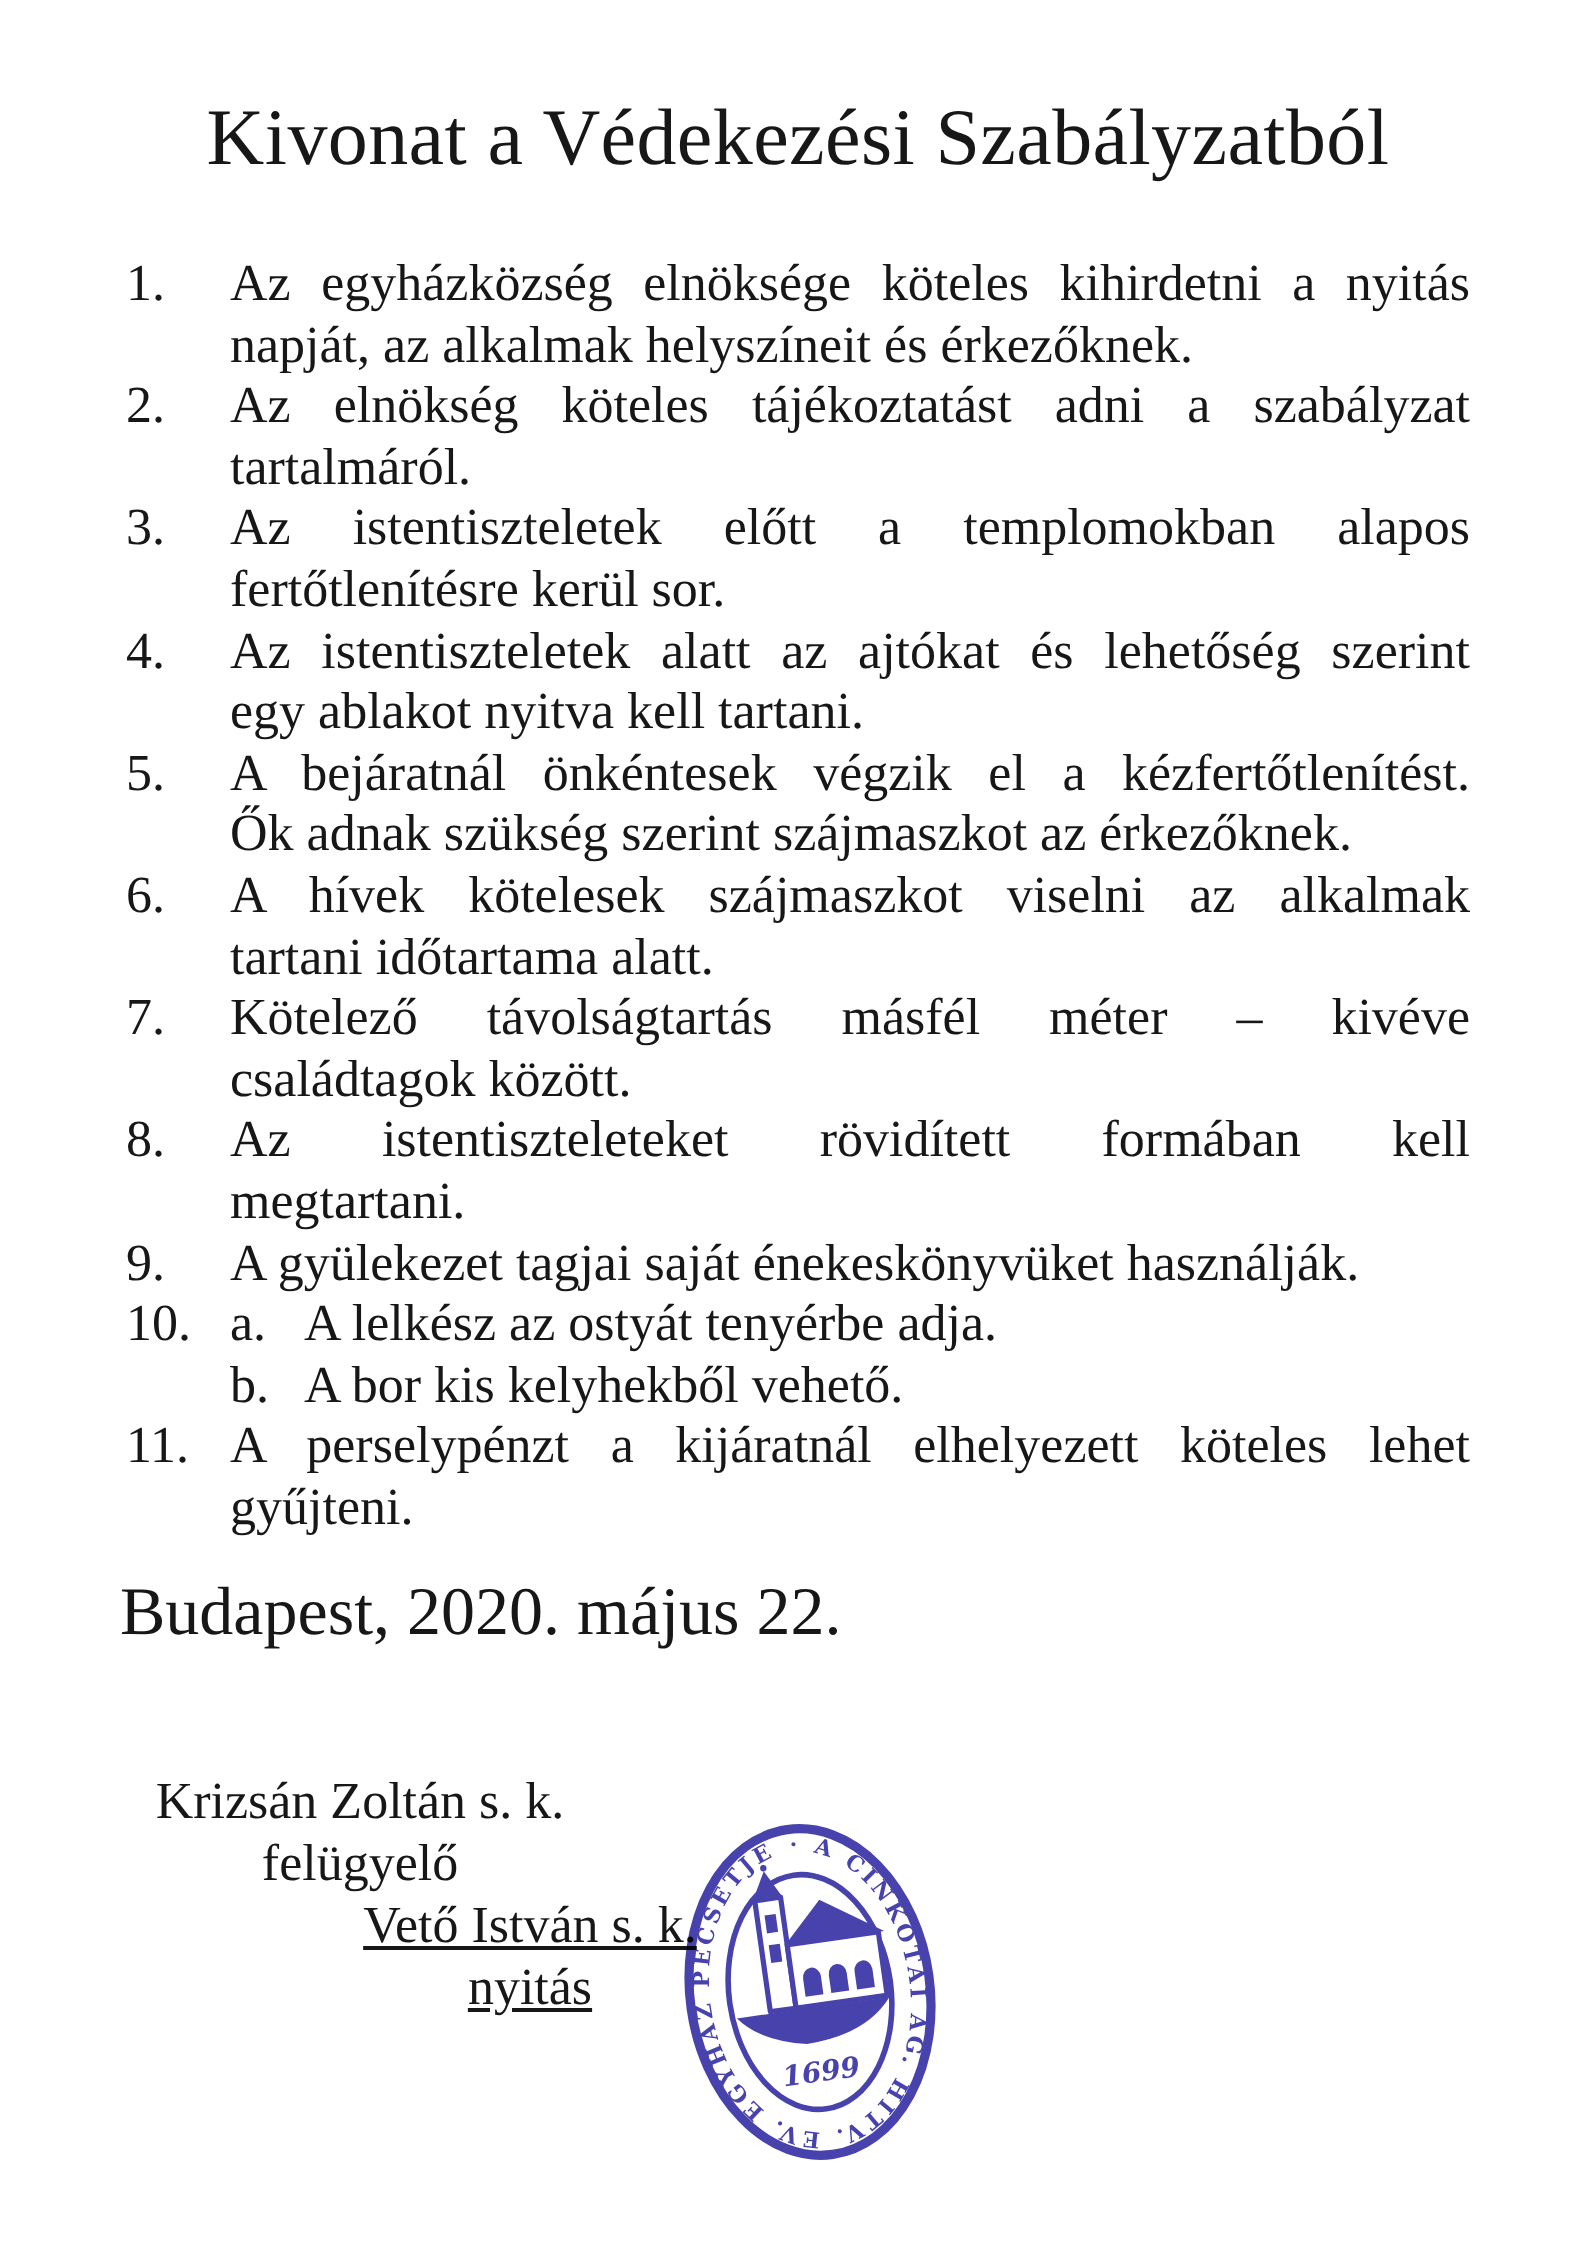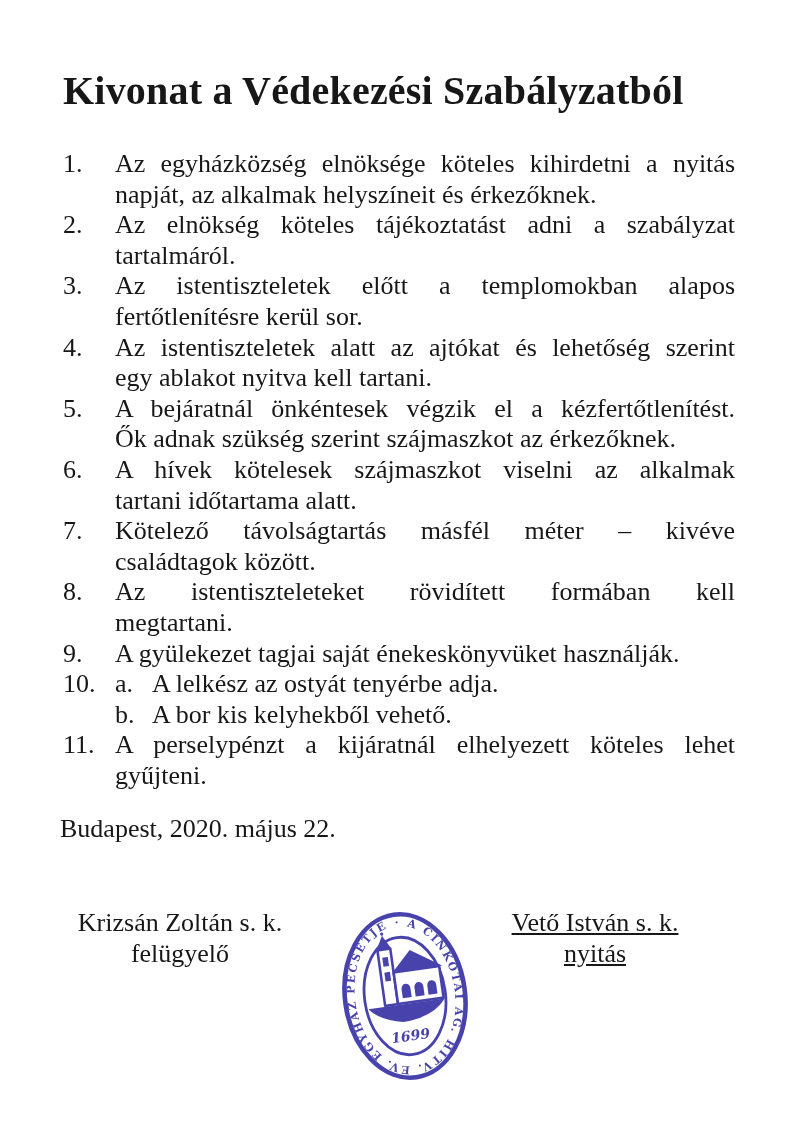--- a/index.html
+++ b/index.html
@@ -5,23 +5,24 @@
   html, body { margin: 0; padding: 0; }
   body {
     width: 794px; height: 1123px;
     background: #ffffff;
     color: #171717;
     font-family: "Liberation Serif", "DejaVu Serif", serif;
     position: relative;
     overflow: hidden;
   }
   .title {
-    margin: 68px 59px 0 63px;
+    margin: 46px 59px 0 63px;
+    text-align: center;
     font-size: 40px;
-    font-weight: bold;
+    font-weight: normal;
     line-height: 46px;
     letter-spacing: 0.2px;
   }
   .rules {
     margin: 35px 59px 0 63px;
     font-size: 26px;
     line-height: 30.6px;
   }
   .item { position: relative; padding-left: 52px; }
   .item > .num { position: absolute; left: 0; }
@@ -29,28 +30,29 @@
   .line.fill {
     white-space: normal;
     text-align: justify;
     text-align-last: justify;
     text-justify: inter-word;
   }
   .subitem { position: relative; padding-left: 37px; }
   .subitem > .num { position: absolute; left: 0; }
   .dateline {
     margin: 23px 59px 0 60px;
-    font-size: 26px;
+    font-size: 34px;
     line-height: 30.6px;
   }
   .sig-row {
     display: flex;
     margin-top: 62px;
     font-size: 26px;
     line-height: 31px;
+    flex-direction: column;
   }
   .sig { width: 300px; text-align: center; }
   .sig.left  { margin-left: 30px; }
   .sig.right { margin-left: 115px; text-decoration: underline; }
   .stamp {
     position: absolute;
     left: 340px; top: 908px;
     width: 130px; height: 176px;
     transform: rotate(-8deg);
     mix-blend-mode: multiply;

